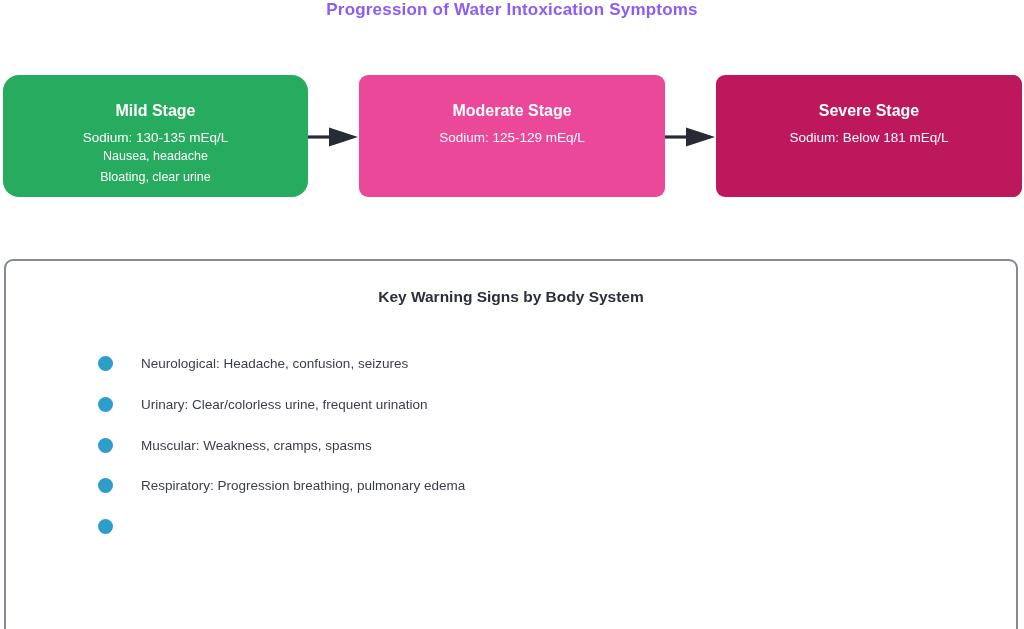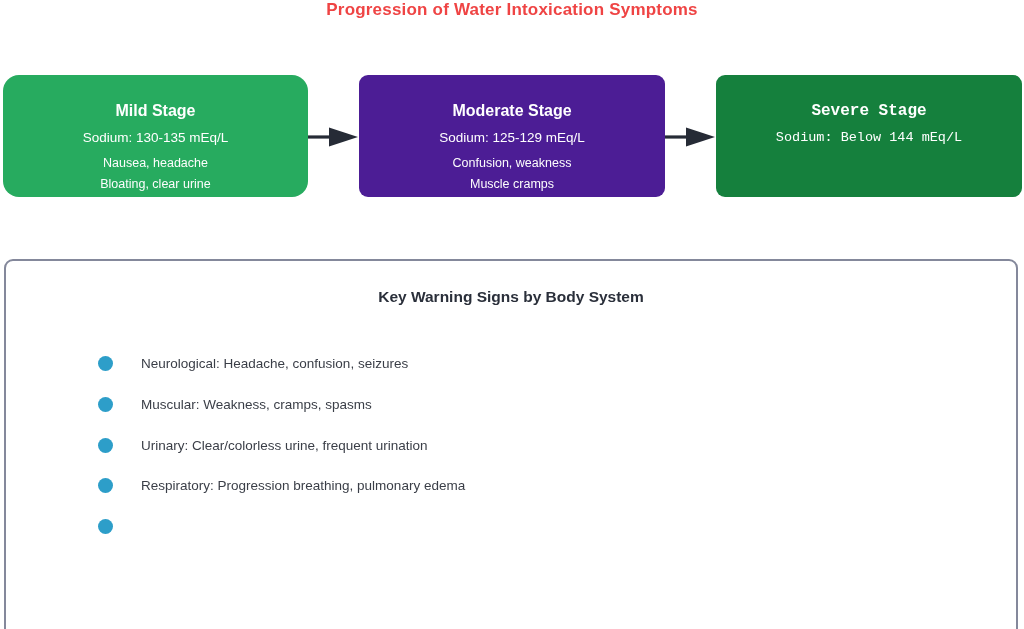--- a/index.html
+++ b/index.html
@@ -2,36 +2,36 @@
 <html><head>
 <meta charset="utf-8">
 <style>
   * { margin: 0; padding: 0; box-sizing: border-box; }
   html, body { width: 1024px; height: 629px; background: #ffffff; overflow: hidden; }
   body { font-family: "Liberation Sans", sans-serif; position: relative; }
 
   .page-title {
     position: absolute; top: 0; left: 0; width: 1024px;
     text-align: center; font-size: 17px; font-weight: 700;
-    color: #ef4444; line-height: 20px; letter-spacing: .2px;
+    color: #8b5cf6; line-height: 20px; letter-spacing: .2px;
   }
 
   
   .stage {
     position: absolute; top: 75px; height: 122px; width: 306px;
     border-radius: 9px; color: #ffffff; text-align: center;
     display: flex; flex-direction: column; align-items: center;
     padding-top: 27px;
   }
   .stage-mild     { left: 3px;  width: 305px; border-radius: 16px; }
   .stage-moderate { left: 359px; }
   .stage-severe   { left: 716px; }
   .stage-name   { font-size: 16px; font-weight: 700; line-height: 18px; }
   .stage-sodium { font-size: 13.5px; line-height: 17px; margin-top: 9px; text-align: center; }
-  .stage-symptoms { margin-top: 7px; font-size: 12.5px; line-height: 20.5px; color: #fdfdfd; }
+  .stage-symptoms { font-size: 12.5px; line-height: 20.5px; color: #fdfdfd; }
 
   .flow-arrow { position: absolute; top: 125px; width: 52px; height: 24px; }
   .flow-arrow.a1 { left: 307px; }
   .flow-arrow.a2 { left: 664px; }
 
   
   .warning-panel {
     position: absolute; left: 4px; top: 259px; width: 1014px; height: 418px;
     background: #ffffff; border: 2px solid #84889b; border-radius: 9px;
   }
@@ -65,53 +65,49 @@
     <div>Nausea, headache</div>
     <div>Bloating, clear urine</div>
   </div>
 </div>
 
 <svg class="flow-arrow a1" viewBox="0 0 52 24">
   <line x1="1" y1="12" x2="25" y2="12" stroke="#262b36" stroke-width="3.2"></line>
   <polygon points="22,2.5 51,12 22,21.5" fill="#262b36"></polygon>
 </svg>
 
-<div class="stage stage-moderate" style="background-color: #4c1d95;">
+<div class="stage stage-moderate" style="background-color: #ec4899;">
   <div class="stage-name">Moderate Stage</div>
   <div class="stage-sodium">Sodium: 125-129 mEq/L</div>
-  <div class="stage-symptoms">
-    <div>Confusion, weakness</div>
-    <div>Muscle cramps</div>
-  </div>
 </div>
 
 <svg class="flow-arrow a2" viewBox="0 0 52 24">
   <line x1="1" y1="12" x2="25" y2="12" stroke="#262b36" stroke-width="3.2"></line>
   <polygon points="22,2.5 51,12 22,21.5" fill="#262b36"></polygon>
 </svg>
 
-<div class="stage stage-severe" style="background-color: #15803d; font-family: Liberation Mono, monospace;">
+<div class="stage stage-severe" style="background-color: #be185d;">
   <div class="stage-name">Severe Stage</div>
-  <div class="stage-sodium">Sodium: Below 144 mEq/L</div>
+  <div class="stage-sodium">Sodium: Below 181 mEq/L</div>
 </div>
 
 <div class="warning-panel">
   <div class="panel-title">Key Warning Signs by Body System</div>
   <ul class="warning-list">
     <li class="warning-item">
       <span class="bullet"></span>
       <span class="warning-text">Neurological: Headache, confusion, seizures</span>
     </li>
     <li class="warning-item">
       <span class="bullet"></span>
-      <span class="warning-text">Muscular: Weakness, cramps, spasms</span>
+      <span class="warning-text">Urinary: Clear/colorless urine, frequent urination</span>
     </li>
     <li class="warning-item">
       <span class="bullet"></span>
-      <span class="warning-text">Urinary: Clear/colorless urine, frequent urination</span>
+      <span class="warning-text">Muscular: Weakness, cramps, spasms</span>
     </li>
     <li class="warning-item">
       <span class="bullet"></span>
       <span class="warning-text">Respiratory: Progression breathing, pulmonary edema</span>
     </li>
     <li class="warning-item">
       <span class="bullet"></span>
     </li>
   </ul>
 </div>

